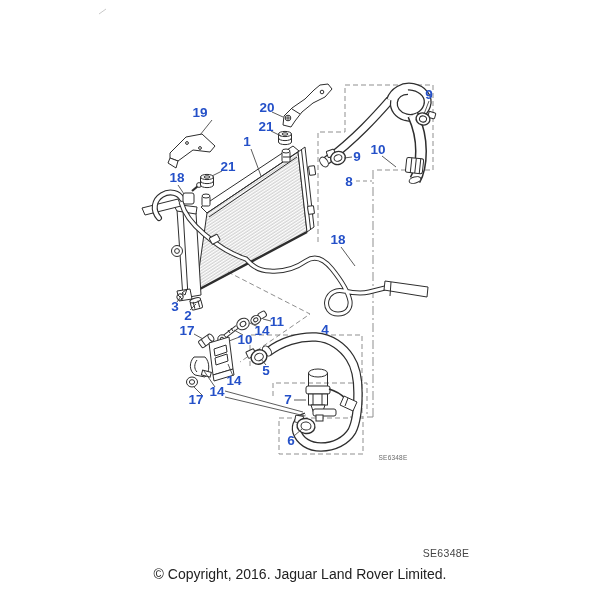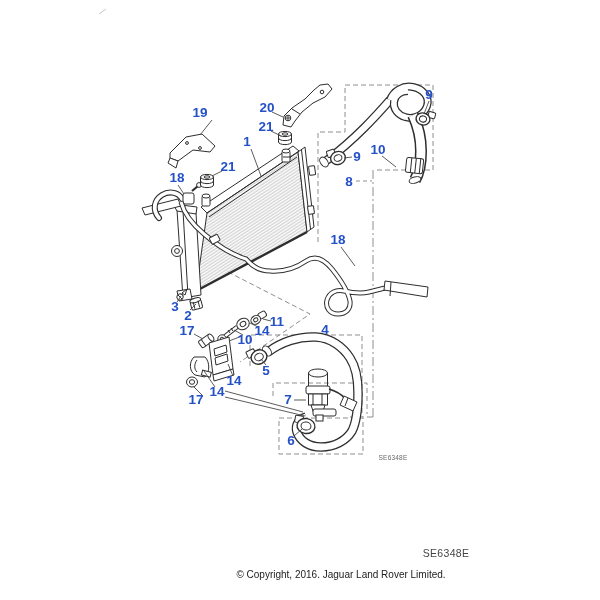--- a/index.html
+++ b/index.html
@@ -6,21 +6,21 @@
   body{width:600px;height:600px;font-family:"Liberation Sans",sans-serif;}
   .stage{position:relative;width:600px;height:600px;background:#ffffff;overflow:hidden;}
   .stage svg{position:absolute;left:0;top:0;}
   .callout{
     position:absolute;transform:translate(-50%,-50%);
     color:#2450c8;font-weight:bold;font-size:13.5px;line-height:1;
     white-space:nowrap;user-select:none;
   }
   .code-small{position:absolute;transform:translate(-50%,-50%);font-size:6.5px;color:#6a6a6a;letter-spacing:.2px;}
   .code-large{position:absolute;transform:translate(-50%,-50%);font-size:10.5px;color:#454545;letter-spacing:.3px;}
-  .copyright{position:absolute;transform:translate(-50%,-50%);font-size:10px;color:#222;margin-left:41px;}
+  .copyright{position:absolute;transform:translate(-50%,-50%);font-size:14px;color:#222;}
 </style>
 </head>
 <body>
 
 <div class="stage">
 
   <svg width="600" height="600" viewBox="0 0 600 600">
     <defs>
       <pattern id="fins" width="3" height="2.6" patternUnits="userSpaceOnUse" patternTransform="rotate(-33)">
         <line x1="0" y1="1" x2="3" y2="1" stroke="#8f8f8f" stroke-width="0.55"></line>

